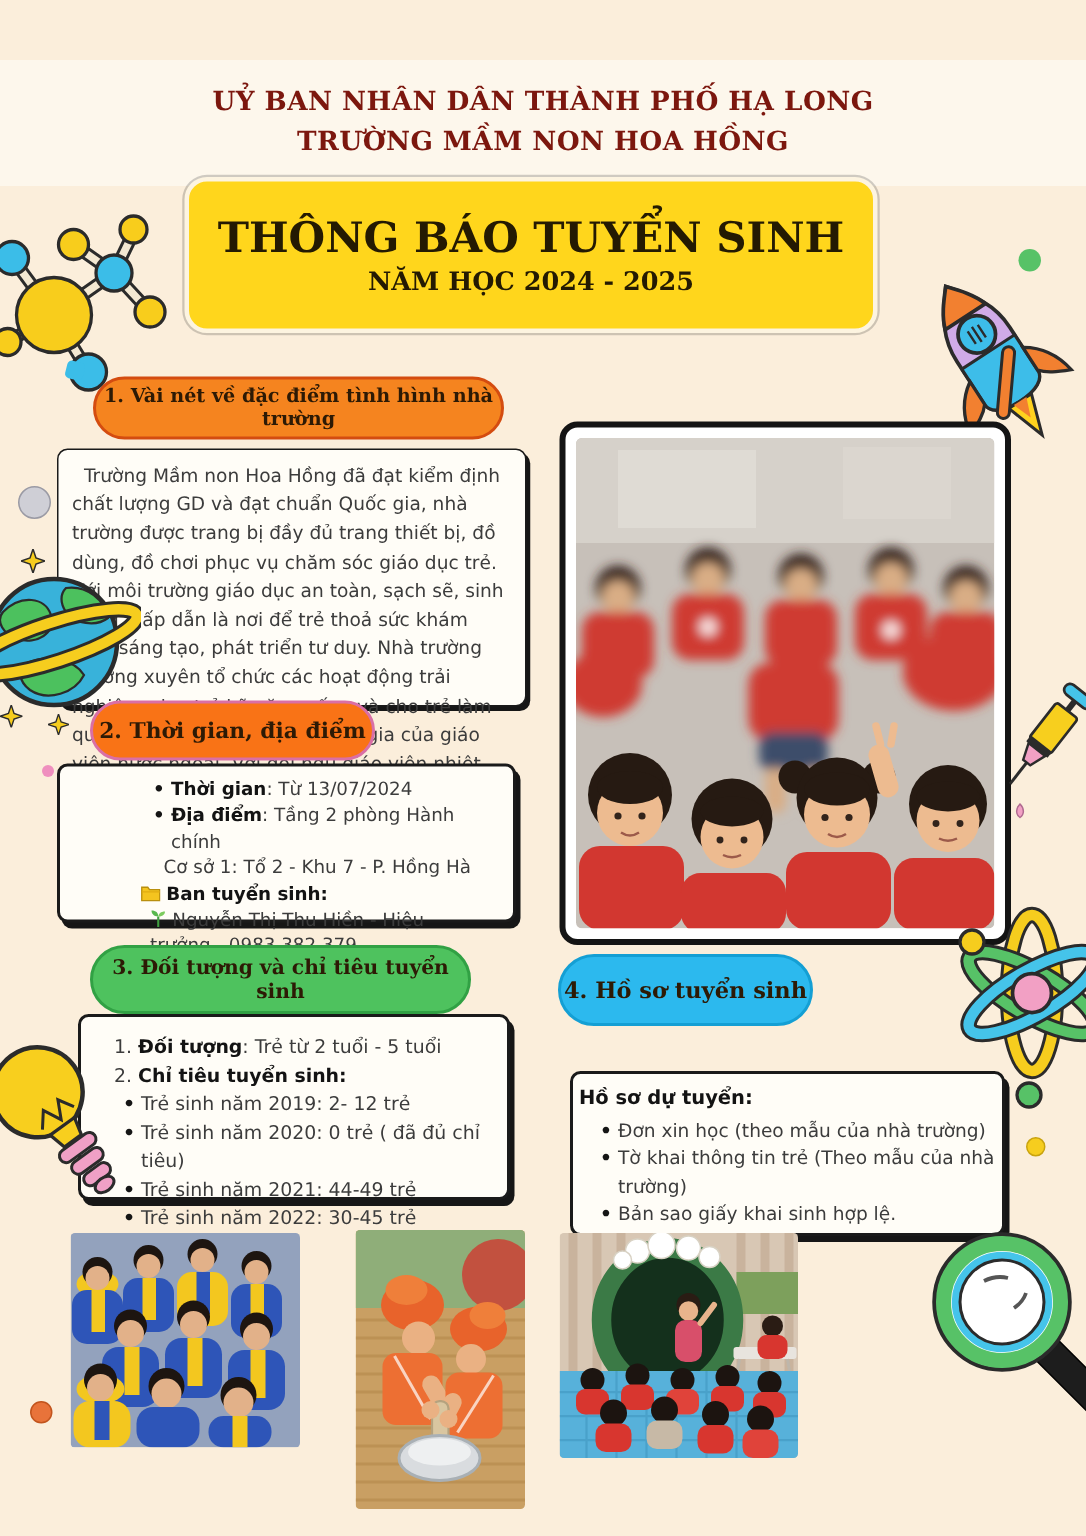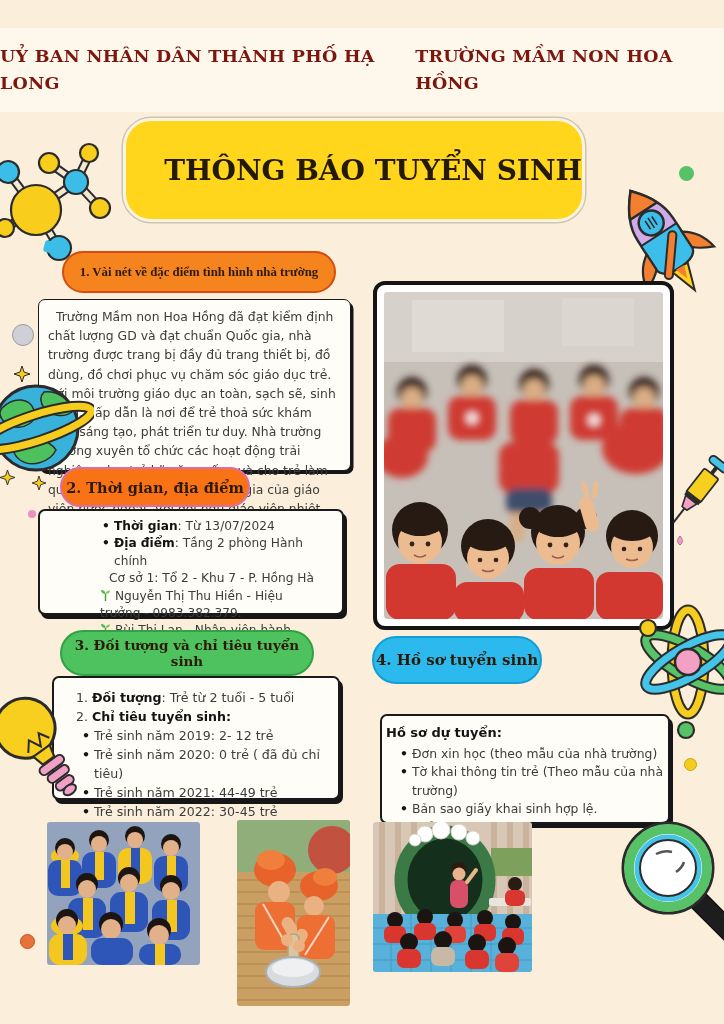--- a/index.html
+++ b/index.html
@@ -1,31 +1,31 @@
 <!DOCTYPE html>
 <html><head>
 <meta charset="utf-8">
 <style>
   html,body{margin:0;padding:0;background:#fbeedb;}
   .poster{position:relative;width:724px;height:1024px;background:#fbeedb;overflow:hidden;
           font-family:"DejaVu Sans",sans-serif;}
-  .band{position:absolute;left:0;top:28px;width:724px;height:84px;background:#fdf7ec;
-        display:flex;align-items:center;justify-content:center;}
+  .band{position:absolute;left:0;top:40px;width:724px;height:84px;background:#fdf7ec;
+        display:flex;flex-direction:column;align-items:center;justify-content:center;}
   .band .hl{font-family:"DejaVu Serif",serif;font-weight:700;font-size:17.5px;line-height:27px;
         color:#7c170e;letter-spacing:.3px;}
   .banner{position:absolute;left:123px;top:118px;width:462px;height:104px;background:#ffd61c;
-        border:3px solid #fdf4e0;border-radius:28px;box-shadow:0 0 0 1.5px rgba(0,0,0,.18);
-        display:flex;flex-direction:column;align-items:flex-end;justify-content:center;gap:3px;
+        border:3px solid #fdf4e0;border-radius:15px;box-shadow:0 0 0 1.5px rgba(0,0,0,.18);
+        display:flex;flex-direction:column;align-items:center;justify-content:center;gap:3px;
         box-sizing:border-box;}
   .banner .t1{font-family:"DejaVu Serif",serif;font-weight:700;font-size:28px;color:#241a02;}
   .banner .t2{font-family:"DejaVu Serif",serif;font-weight:700;font-size:17px;color:#241a02;}
   .pill{position:absolute;display:flex;align-items:center;justify-content:center;
         font-family:"DejaVu Serif",serif;font-weight:700;color:#2d1a05;border-radius:999px;
         box-sizing:border-box;text-align:center;}
-  .pill1{left:62px;top:251px;width:274px;height:42px;font-size:12.8px;background:#f5841f;border:2px solid #d44c10;font-family:Liberation Serif, serif;}
+  .pill1{left:62px;top:251px;width:274px;height:42px;font-size:12.8px;background:#f5841f;border:2px solid #d44c10;}
   .pill2{left:60px;top:467px;width:190px;height:40px;font-size:14.5px;background:#f97316;border:2px solid #da6fa5;}
   .pill3{left:60px;top:630px;width:254px;height:46px;font-size:13.5px;background:#4ec25e;border:2px solid #31a144;}
   .pill4{left:372px;top:636px;width:170px;height:48px;font-size:15px;background:#2cb9ee;border:2px solid #149fd4;}
   .box{position:absolute;background:#fffdf7;border:2px solid #1a1a1a;border-radius:7px;
        color:#3c3c3c;box-sizing:border-box;box-shadow:3px 4px 0 #161616;}
   .box b{color:#131313;}
   .box1{left:38px;top:299px;width:313px;height:172px;border-width:1.5px;box-shadow:2.5px 3px 0 #161616;
         font-size:12.4px;line-height:19.2px;padding:7px 9px;}
   .box1 p{margin:0;text-indent:8px;}
   .box2{left:38px;top:509px;width:306px;height:106px;font-size:12.2px;line-height:17.4px;padding:7px 28px;}
@@ -68,20 +68,21 @@
       <circle cx="80" cy="42" r="12" fill="#3bbde8"></circle>
       <circle cx="93" cy="13" r="9" fill="#f8cd1c"></circle>
       <circle cx="104" cy="68" r="10" fill="#f8cd1c"></circle>
       <circle cx="9" cy="88" r="9" fill="#f8cd1c"></circle>
       <circle cx="63" cy="108" r="12" fill="#3bbde8"></circle>
     </g>
   </svg>
 
   <div class="banner">
     <div class="t1">THÔNG BÁO TUYỂN SINH</div>
+    <div class="t2">NĂM HỌC 2024 - 2025</div>
   </div>
 
   <svg class="deco" style="left:604px;top:176px" width="118" height="132" viewBox="0 0 118 132">
     <g transform="rotate(-33 57 62)">
       <path d="M57 6 C70 22 78 34 78 52 L78 86 C78 93 70 97 57 97 C44 97 36 93 36 86 L36 52 C36 34 44 22 57 6 Z" fill="#d0abe8" stroke="#2b2b2b" stroke-width="2.5"></path>
       <path d="M36 58 L78 58 L78 86 C78 93 70 97 57 97 C44 97 36 93 36 86 Z" fill="#3dbde9" stroke="#2b2b2b" stroke-width="2"></path>
       <path d="M57 6 C64 14 70 21 73 30 L41 30 C44 21 50 14 57 6 Z" fill="#f28030" stroke="#2b2b2b" stroke-width="2.5"></path>
       <path d="M36 68 C25 75 19 86 17 98 C26 94 32 91 36 86 Z" fill="#f28030" stroke="#2b2b2b" stroke-width="2.2"></path>
       <path d="M78 68 C89 75 95 86 97 98 C88 94 82 91 78 86 Z" fill="#f28030" stroke="#2b2b2b" stroke-width="2.2"></path>
       <path d="M48 97 L57 124 L66 97 Z" fill="#ffd21e" stroke="#2b2b2b" stroke-width="2"></path>
@@ -119,20 +120,27 @@
       <ellipse cx="52" cy="60" rx="58" ry="13" fill="none" stroke="#2b2b2b" stroke-width="11"></ellipse>
       <ellipse cx="52" cy="60" rx="58" ry="13" fill="none" stroke="#f6cd1e" stroke-width="7"></ellipse>
     </g>
   </svg>
 
   <div class="pill pill2">2. Thời gian, địa điểm</div>
   <div class="box box2">
     <div class="row bul ml46"><b>Thời gian</b><span>: Từ 13/07/2024</span></div>
     <div class="row bul ml46"><b>Địa điểm</b><span>: Tầng 2 phòng Hành chính</span></div>
     <div class="row ml8">Cơ sở 1: Tổ 2 - Khu 7 - P. Hồng Hà</div>
+    <div class="row ml26">
+      <svg style="display:inline-block;vertical-align:-1px" width="13" height="11" viewBox="0 0 13 11">
+          <path d="M0.5 1.5 h4 l1.2 1.6 h6.8 v7.4 h-12 z" fill="#f4c41f" stroke="#b98f0e" stroke-width="0.9"></path>
+          <path d="M0.5 4.6 h12" stroke="#e0ac12" stroke-width="0.9"></path>
+        </svg>
+      <b>Ban tuyển sinh:</b>
+    </div>
     <div class="row ml32">
       <svg style="display:inline-block;vertical-align:-2px" width="11" height="13" viewBox="0 0 11 13">
           <path d="M5.5 12 C5.5 8 5.5 6 5.5 5" stroke="#3f9e3f" stroke-width="1.4" fill="none"></path>
           <path d="M5.5 5 C2 5 1 2.5 1 1 C4 1 5.5 2.5 5.5 5Z" fill="#58b84e"></path>
           <path d="M5.5 5 C9 5 10 3 10 1.6 C7 1.6 5.8 3 5.5 5Z" fill="#7ccb5e"></path>
         </svg>
       <span>Nguyễn Thị Thu Hiền - Hiệu trưởng - 0983.382.379.</span>
     </div>
     <div class="row ml32">
       <svg style="display:inline-block;vertical-align:-2px" width="11" height="13" viewBox="0 0 11 13">

